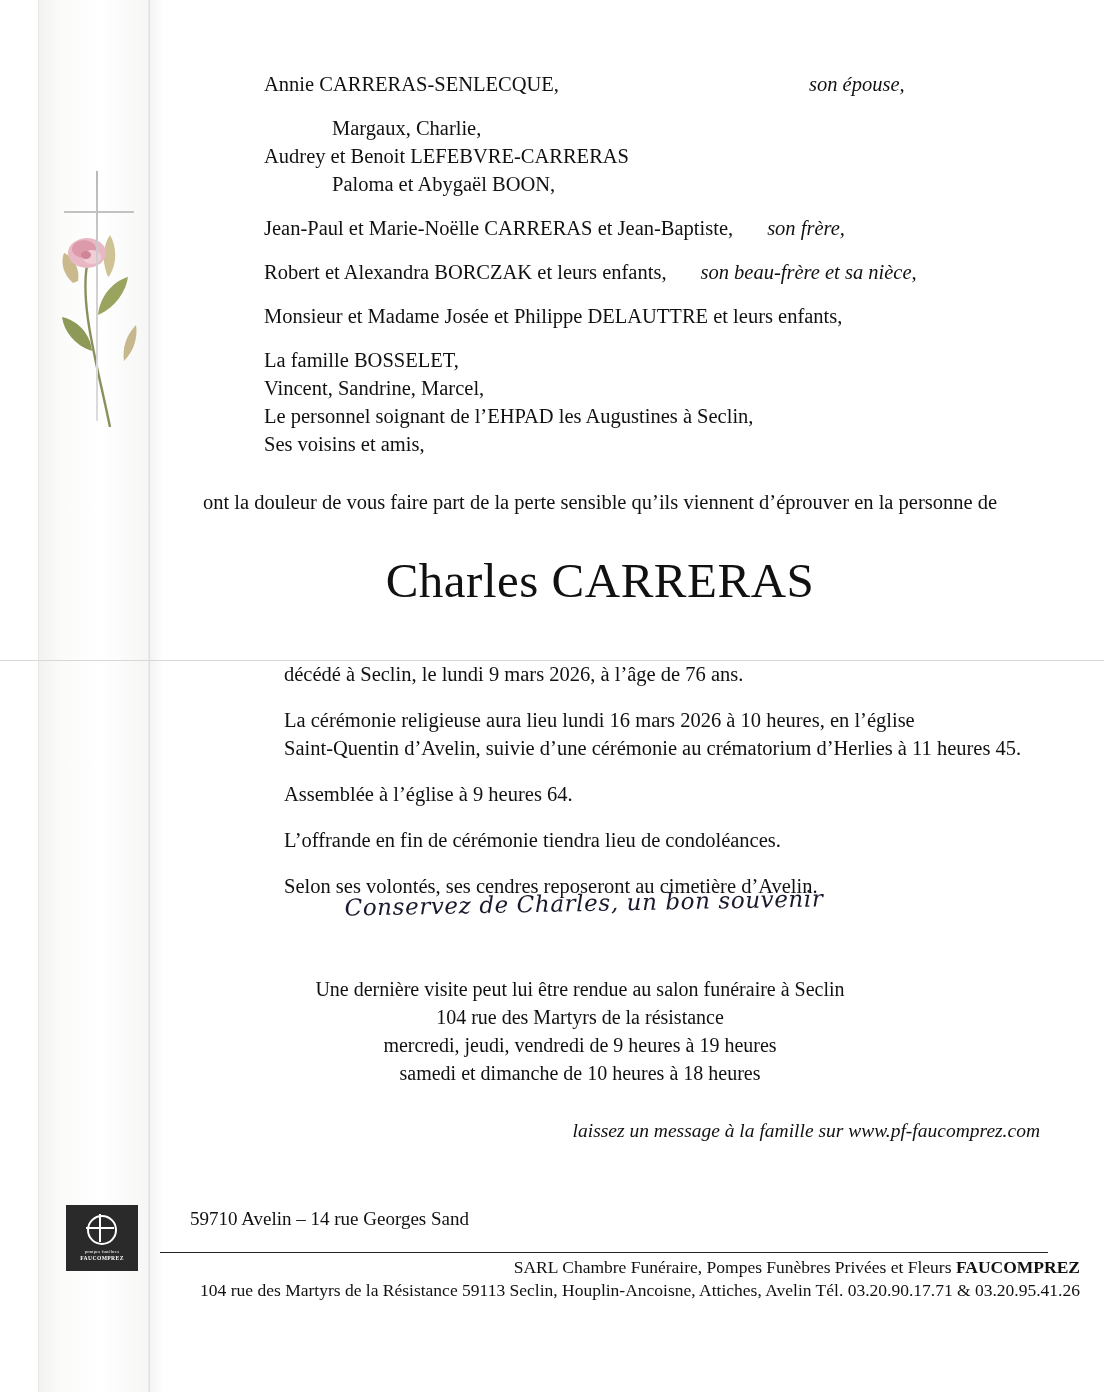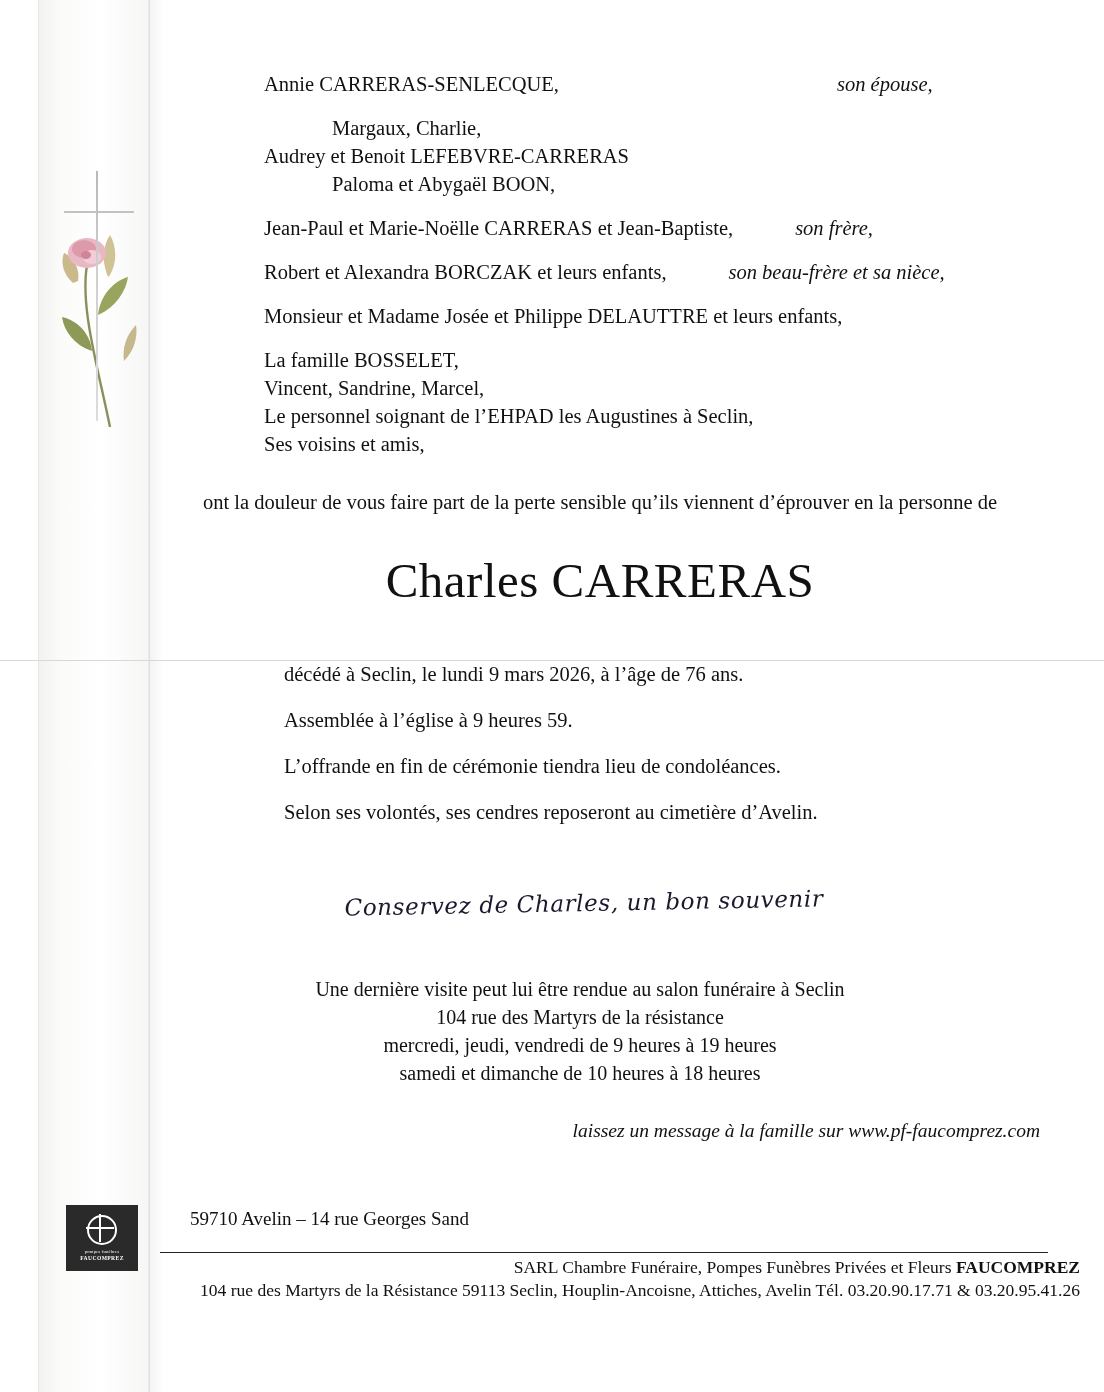--- a/index.html
+++ b/index.html
@@ -89,21 +89,20 @@
     line-height: 28px;
     white-space: pre-wrap;
   }
   .blk { margin-bottom: 16px; }
   .indent-1 { padding-left: 68px; }
   .indent-2 { padding-left: 140px; }
 
   .row {
     display: flex;
     align-items: baseline;
-    gap: 28px;
   }
   .row .rel {
     font-style: italic;
     margin-left: 34px;
     white-space: nowrap;
   }
   .spouse-row { justify-content: flex-start; }
   .spouse-row .rel { margin-left: 250px; }
 
   .lead {
@@ -291,21 +290,23 @@
       <div class="ln">Ses voisins et amis,</div>
     </div>
   </div>
 
   <div class="lead ln">ont la douleur de vous faire part de la perte sensible qu’ils viennent d’éprouver en la personne de</div>
 
   <div class="name">Charles CARRERAS</div>
 
   <div class="details">
     <div class="blk ln">décédé à Seclin, le lundi 9 mars 2026, à l’âge de 76 ans.</div>
-    <div class="blk ln">Assemblée à l’église à 9 heures 59.</div>
+    <div class="blk ln">La cérémonie religieuse aura lieu lundi 16 mars 2026 à 10 heures, en l’église
+Saint-Quentin d’Avelin, suivie d’une cérémonie au crématorium d’Herlies à 11 heures 45.</div>
+    <div class="blk ln">Assemblée à l’église à 9 heures 64.</div>
     <div class="blk ln">L’offrande en fin de cérémonie tiendra lieu de condoléances.</div>
     <div class="blk ln">Selon ses volontés, ses cendres reposeront au cimetière d’Avelin.</div>
   </div>
 
   <div class="script">Conservez de Charles, un bon souvenir</div>
 
   <div class="visit">
     <div>Une dernière visite peut lui être rendue au salon funéraire à Seclin</div>
     <div>104 rue des Martyrs de la résistance</div>
     <div>mercredi, jeudi, vendredi de 9 heures à 19 heures</div>

